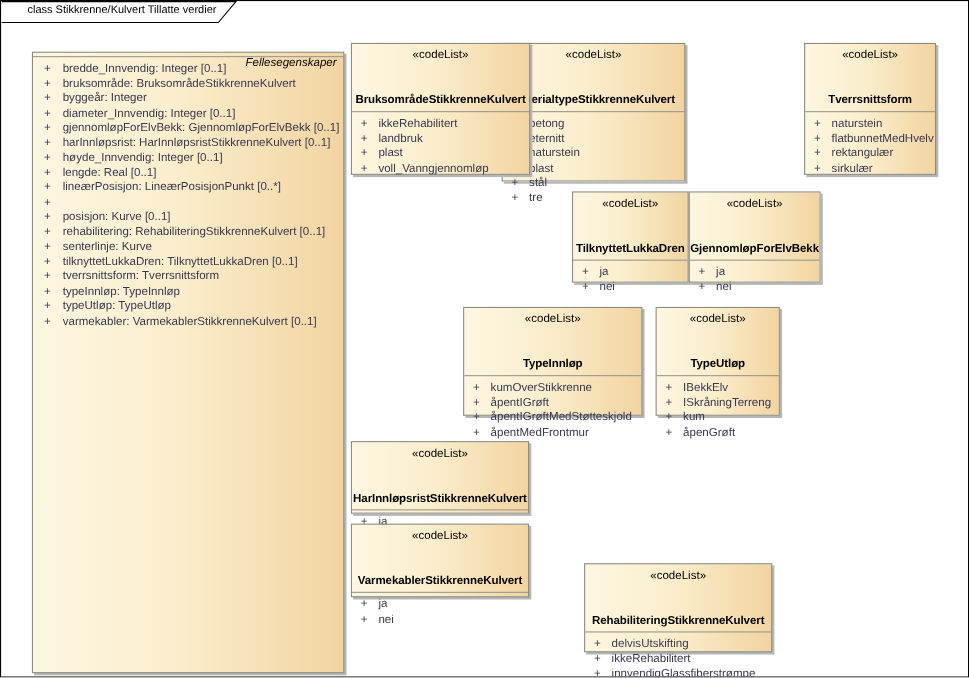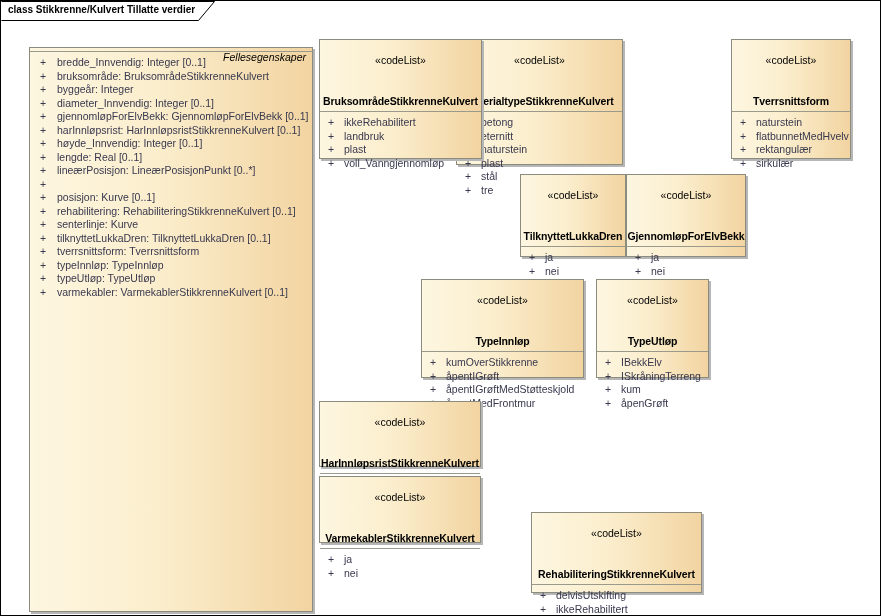--- a/index.html
+++ b/index.html
@@ -9,33 +9,33 @@
     box-sizing:border-box;
     border:1px solid #000;
     background:#fff;
     font-family:"Liberation Sans", sans-serif;
     overflow:hidden;
   }
   
   .frame-tab{position:absolute;left:0;top:0;width:222px;height:21px;}
   .frame-tab svg{position:absolute;left:0;top:0;}
   .frame-tab .tab-label{
-    position:absolute;left:7px;top:3px;
-    font-size:10px;font-weight:bold;color:#000;white-space:nowrap;
+    position:absolute;left:24px;top:3px;
+    font-size:10px;font-weight:normal;color:#000;white-space:nowrap;
   }
   
   .uml-box{
     position:absolute;
     box-sizing:border-box;
     background:linear-gradient(90deg,#fdf6e0 0%,#fbeecd 45%,#f2d4a1 100%);
     border:1px solid #8b8b7e;
     box-shadow:2px 2px 0 0 #b6b6b6;
     color:#000;
   }
-  .hdr{text-align:center;padding-top:13px;line-height:14px;white-space:nowrap;}
+  .hdr{text-align:center;padding-top:3px;line-height:14px;white-space:nowrap;}
   .stereo{font-size:10.5px;}
   .bname{font-size:10.5px;font-weight:bold;letter-spacing:-0.1px;margin-top:27px;}
   .sep{border-top:1px solid #99998c;margin-top:3px;}
   .rows{padding-top:4px;color:#38384e;font-size:10.5px;}
   .rows .row{display:flex;line-height:13.5px;white-space:nowrap;}
   .rows .plus{flex:0 0 24px;padding-left:8px;box-sizing:border-box;}
   .main-rows .plus{flex:0 0 27px;padding-left:10px;}
   .tagline{
     position:absolute;top:3px;right:6px;
     font-size:10.5px;font-style:italic;color:#000;

